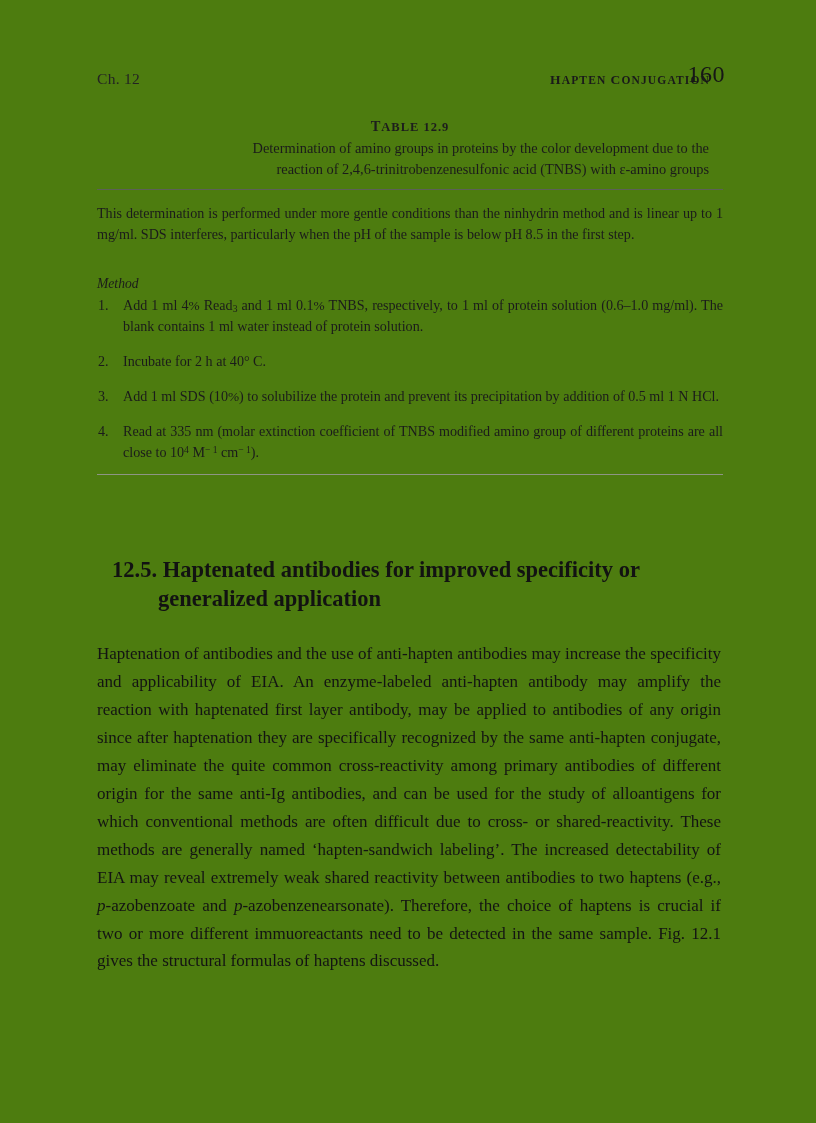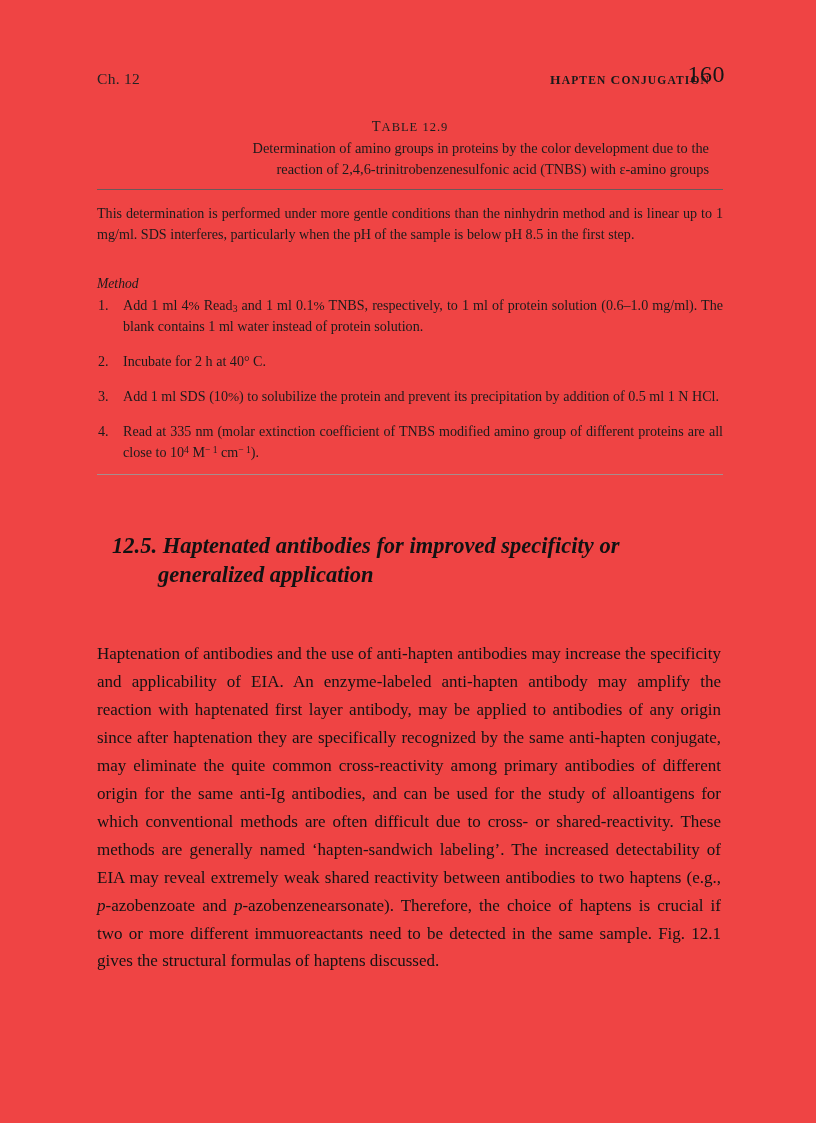--- a/index.html
+++ b/index.html
@@ -5,21 +5,21 @@
 <style>
   html, body {
     margin: 0;
     padding: 0;
     background: #ffffff;
   }
   .page {
     position: relative;
     width: 816px;
     height: 1123px;
-    background: #ef4444;
+    background: #4d7c0f;
     overflow: hidden;
     font-family: "Liberation Serif", "DejaVu Serif", serif;
     color: #1b1b1b;
   }
 
   
   .running-head {
     position: absolute;
     left: 97px;
     top: 70px;
@@ -60,21 +60,21 @@
   
   .table-block {
     position: absolute;
     left: 97px;
     top: 118px;
     width: 626px;
   }
   .tbl-label {
     text-align: center;
     font-size: 12.5px;
-    font-weight: normal;
+    font-weight: bold;
     letter-spacing: 1.0px;
     color: #1d1d1d;
     margin-bottom: 3px;
   }
   .tbl-label .cap {
     font-size: 14.5px;
   }
   .tbl-caption {
     text-align: right;
     font-size: 14.4px;
@@ -133,23 +133,22 @@
     text-align: left;
   }
   sub { font-size: 0.68em; vertical-align: -0.22em; }
   sup { font-size: 0.68em; vertical-align: 0.42em; }
   .pct { font-size: 0.95em; }
 
   
   .sec-heading {
     position: absolute;
     left: 112px;
-    top: 512px;
+    top: 536px;
     width: 600px;
-    font-style: italic;
     font-size: 22.5px;
     line-height: 1.32;
     color: #121212;
   }
   .sec-heading .l2 {
     display: block;
     padding-left: 46px;
   }
 
   

